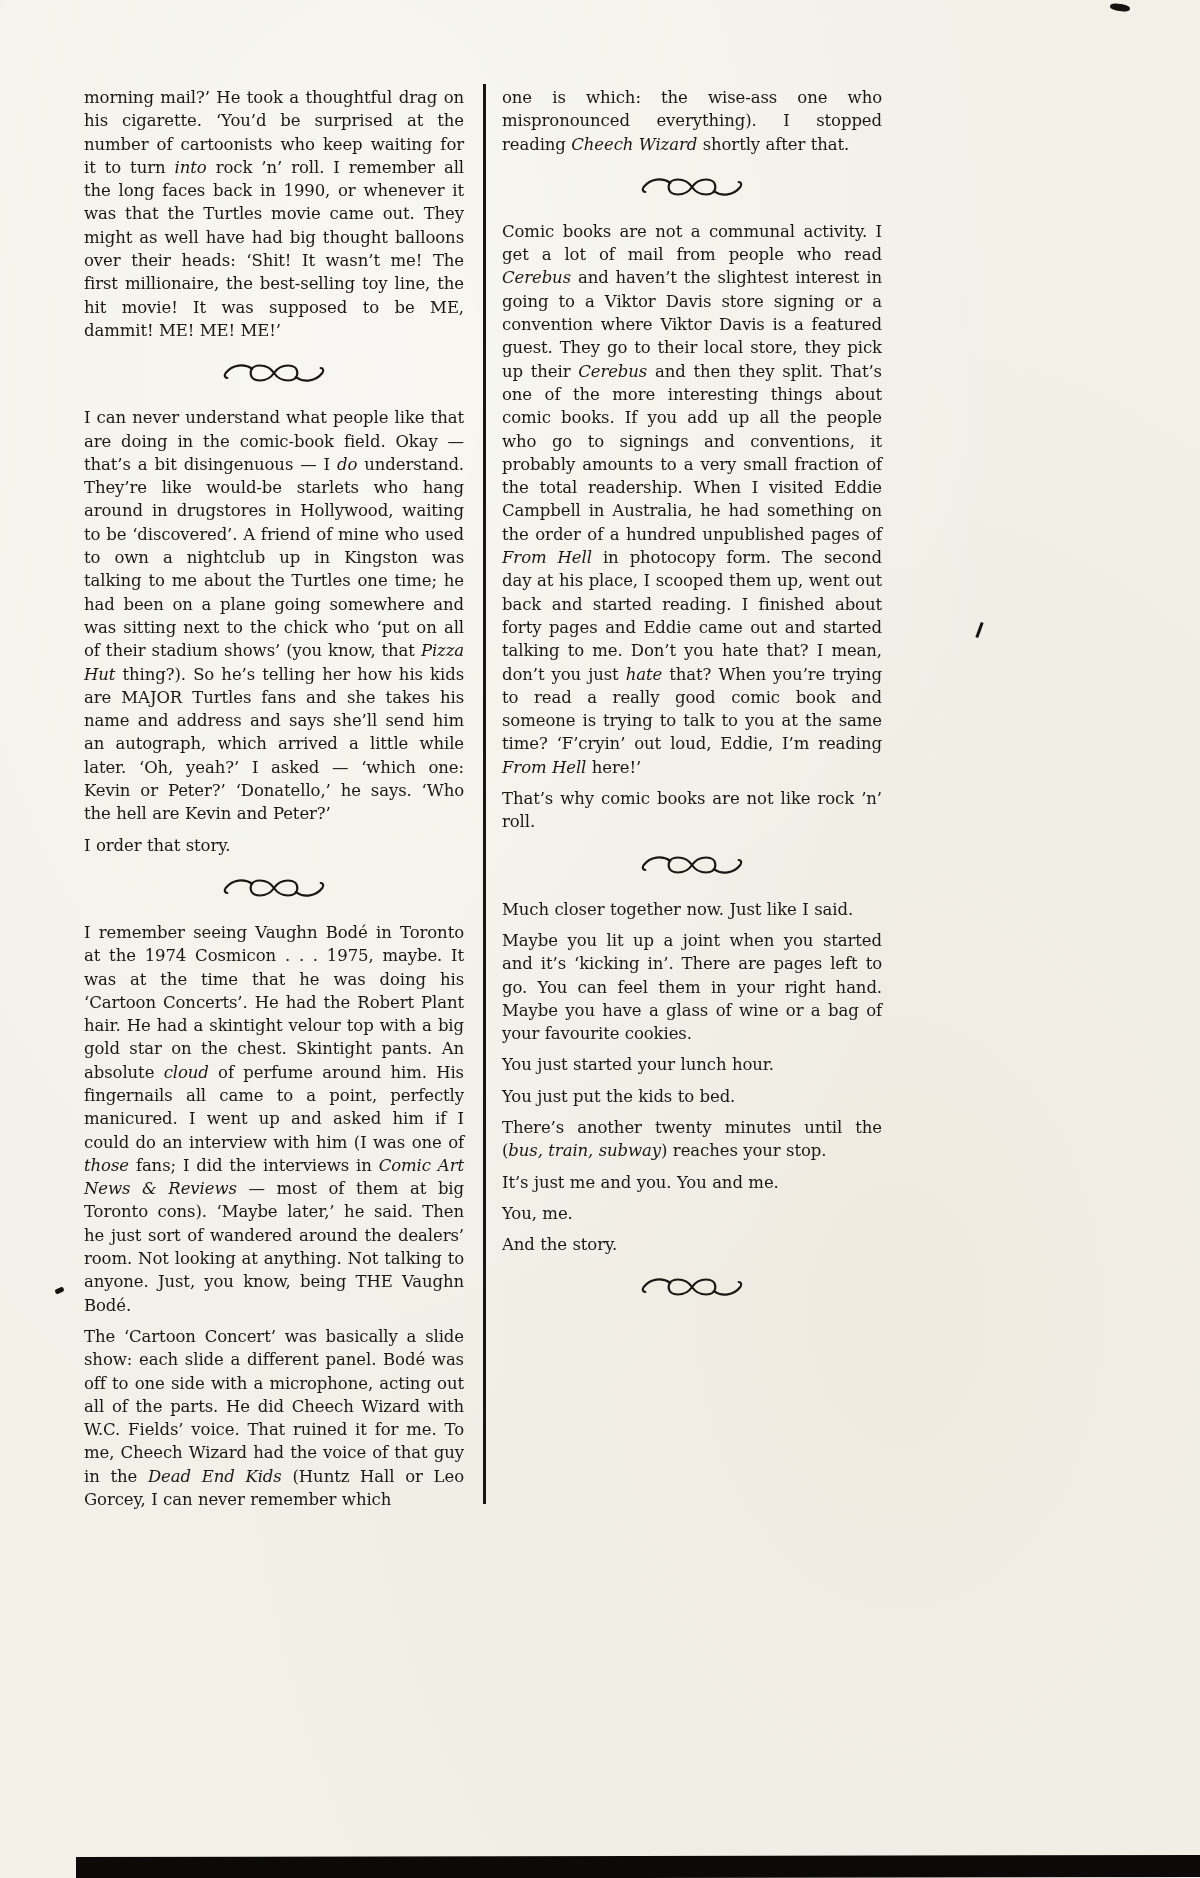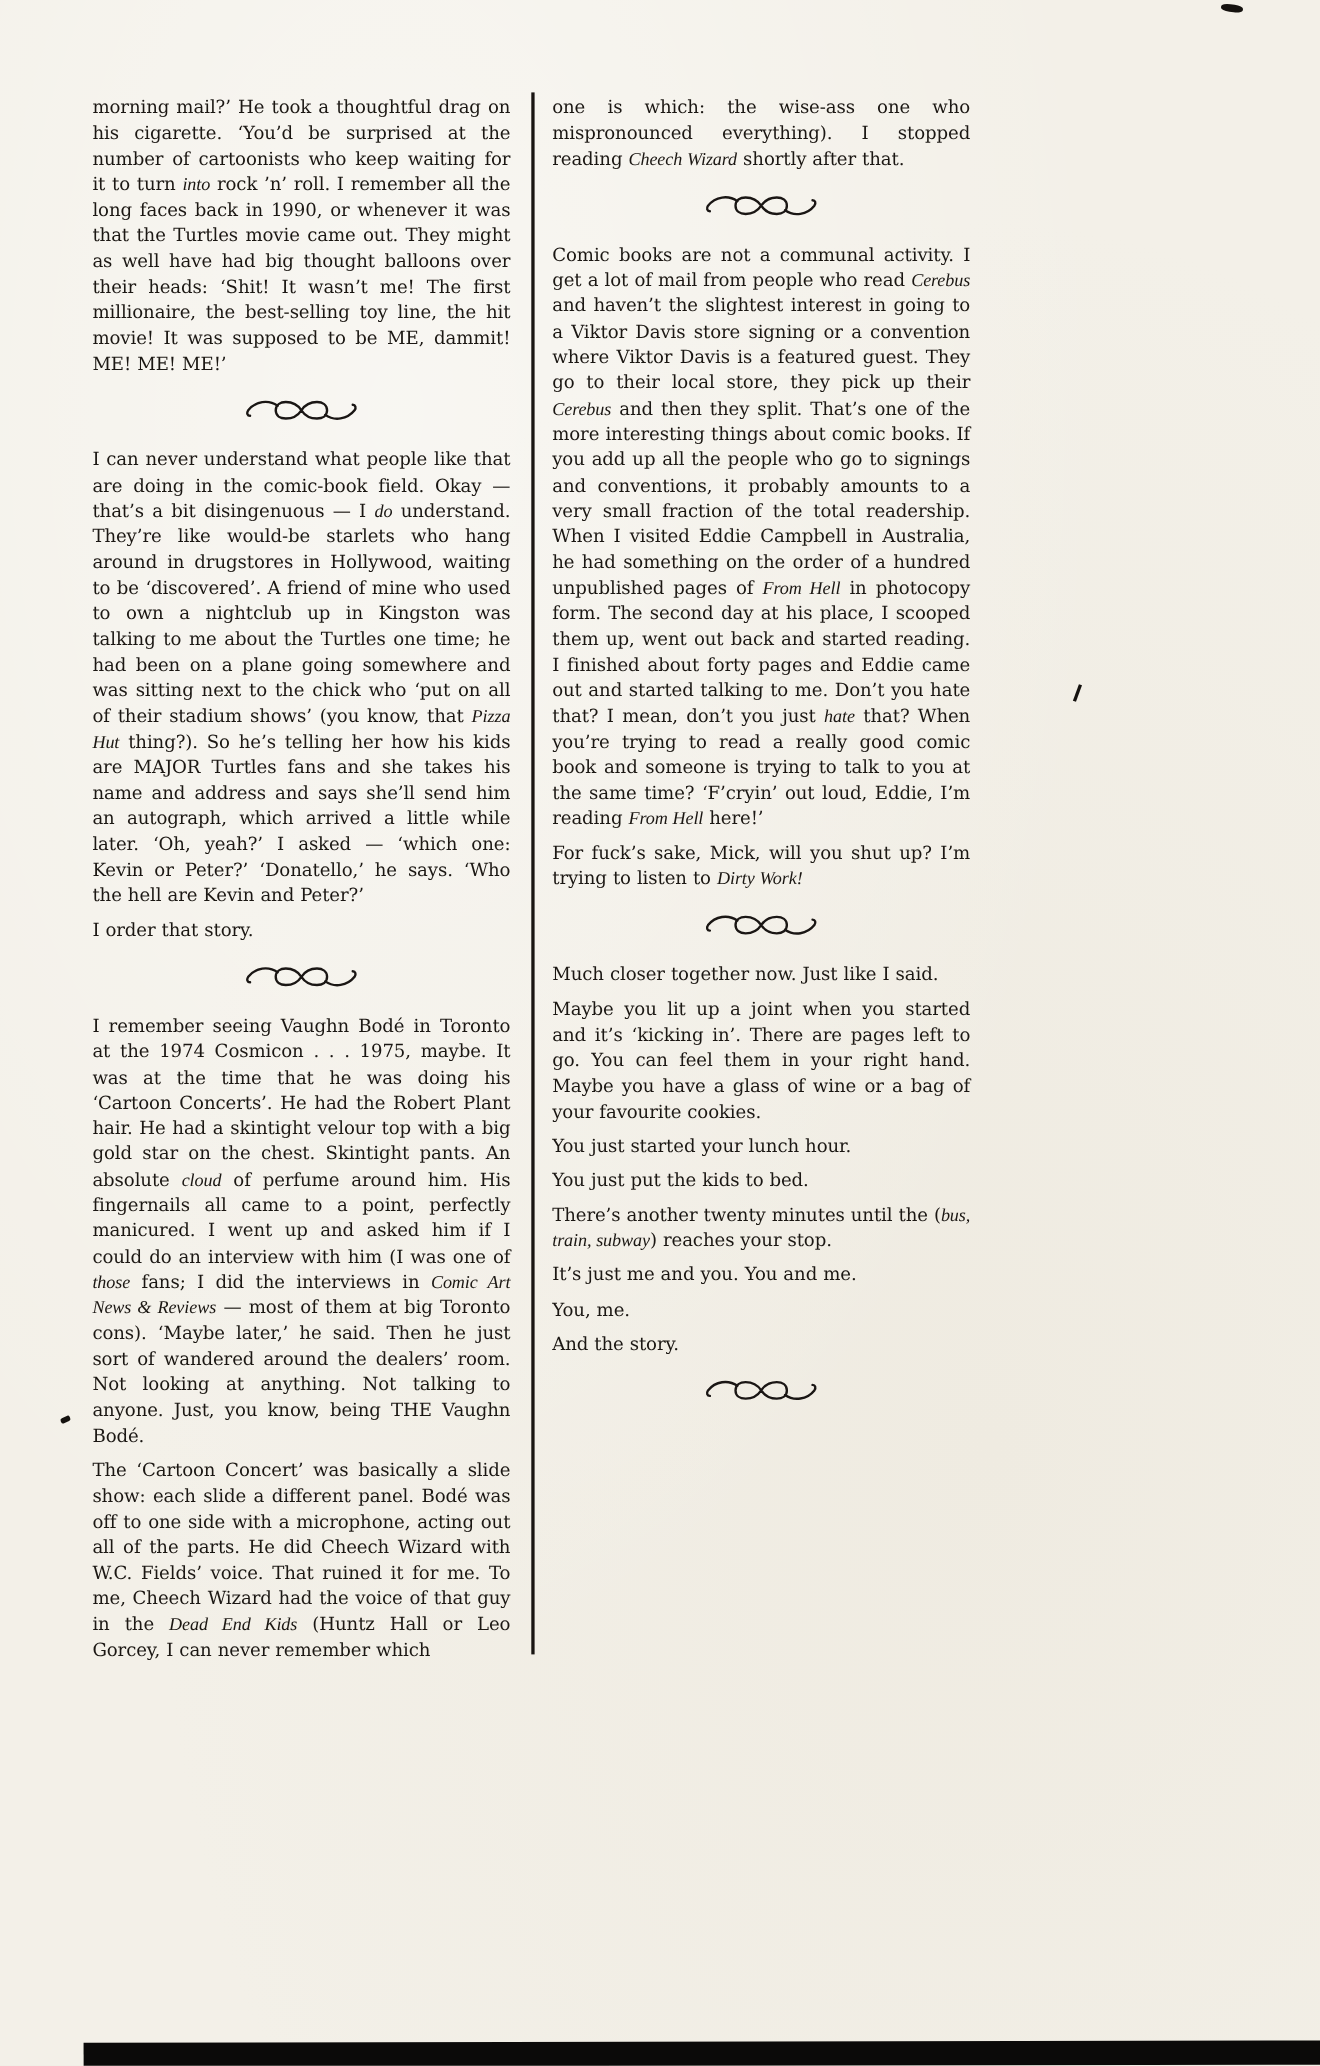--- a/index.html
+++ b/index.html
@@ -22,21 +22,21 @@
   .col-left  { left:84px; }
   .col-right { left:502px; }
   .para {
     font-size:16.5px;
     line-height:23.3px;
     text-align:justify;
     margin:0 0 8px 0;
     letter-spacing:-0.1px;
     word-spacing:0.02em;
   }
-  .it { font-style:italic;font-family:Liberation Serif, serif; }
+  .it { font-style:italic; }
   .flourish {
     display:flex;
     justify-content:center;
     margin:16px 0 18px 0;
   }
   .colrule {
     position:absolute;
     left:483px; top:84px;
     width:2.5px; height:1420px;
     background:#191512;
@@ -97,21 +97,21 @@
       <svg width="110" height="30" viewBox="0 0 132 36">
         <g stroke="#1a1614" stroke-width="2.6" fill="none" stroke-linecap="round">
           <path d="M66 18 C58 6 38 6 38 18 C38 30 58 30 66 18 C74 6 94 6 94 18 C94 30 74 30 66 18"></path>
           <path d="M40 13 C30 6 16 8 8 18 C6 21 7 24 10 24"></path>
           <path d="M92 23 C102 30 116 28 124 18 C126 15 125 12 122 12"></path>
         </g>
       </svg>
     </div>
 
     <p class="para"><span>Comic books are not a communal activity. I get a lot of mail from people who read </span><span class="it">Cerebus</span><span> and haven’t the slightest interest in going to a Viktor Davis store signing or a convention where Viktor Davis is a featured guest. They go to their local store, they pick up their </span><span class="it">Cerebus</span><span> and then they split. That’s one of the more interesting things about comic books. If you add up all the people who go to signings and conventions, it probably amounts to a very small fraction of the total readership. When I visited Eddie Campbell in Australia, he had something on the order of a hundred unpublished pages of </span><span class="it">From Hell</span><span> in photocopy form. The second day at his place, I scooped them up, went out back and started reading. I finished about forty pages and Eddie came out and started talking to me. Don’t you hate that? I mean, don’t you just </span><span class="it">hate</span><span> that? When you’re trying to read a really good comic book and someone is trying to talk to you at the same time? ‘F’cryin’ out loud, Eddie, I’m reading </span><span class="it">From Hell</span><span> here!’</span></p>
-    <p class="para"><span>For fuck’s sake, Mick, will you shut up? I’m trying to listen to </span><span class="it">Dirty Work!</span></p>
+    <p class="para"><span>That’s why comic books are not like rock ’n’ roll.</span></p>
 
     <div class="flourish">
       <svg width="110" height="30" viewBox="0 0 132 36">
         <g stroke="#1a1614" stroke-width="2.6" fill="none" stroke-linecap="round">
           <path d="M66 18 C58 6 38 6 38 18 C38 30 58 30 66 18 C74 6 94 6 94 18 C94 30 74 30 66 18"></path>
           <path d="M40 13 C30 6 16 8 8 18 C6 21 7 24 10 24"></path>
           <path d="M92 23 C102 30 116 28 124 18 C126 15 125 12 122 12"></path>
         </g>
       </svg>
     </div>

